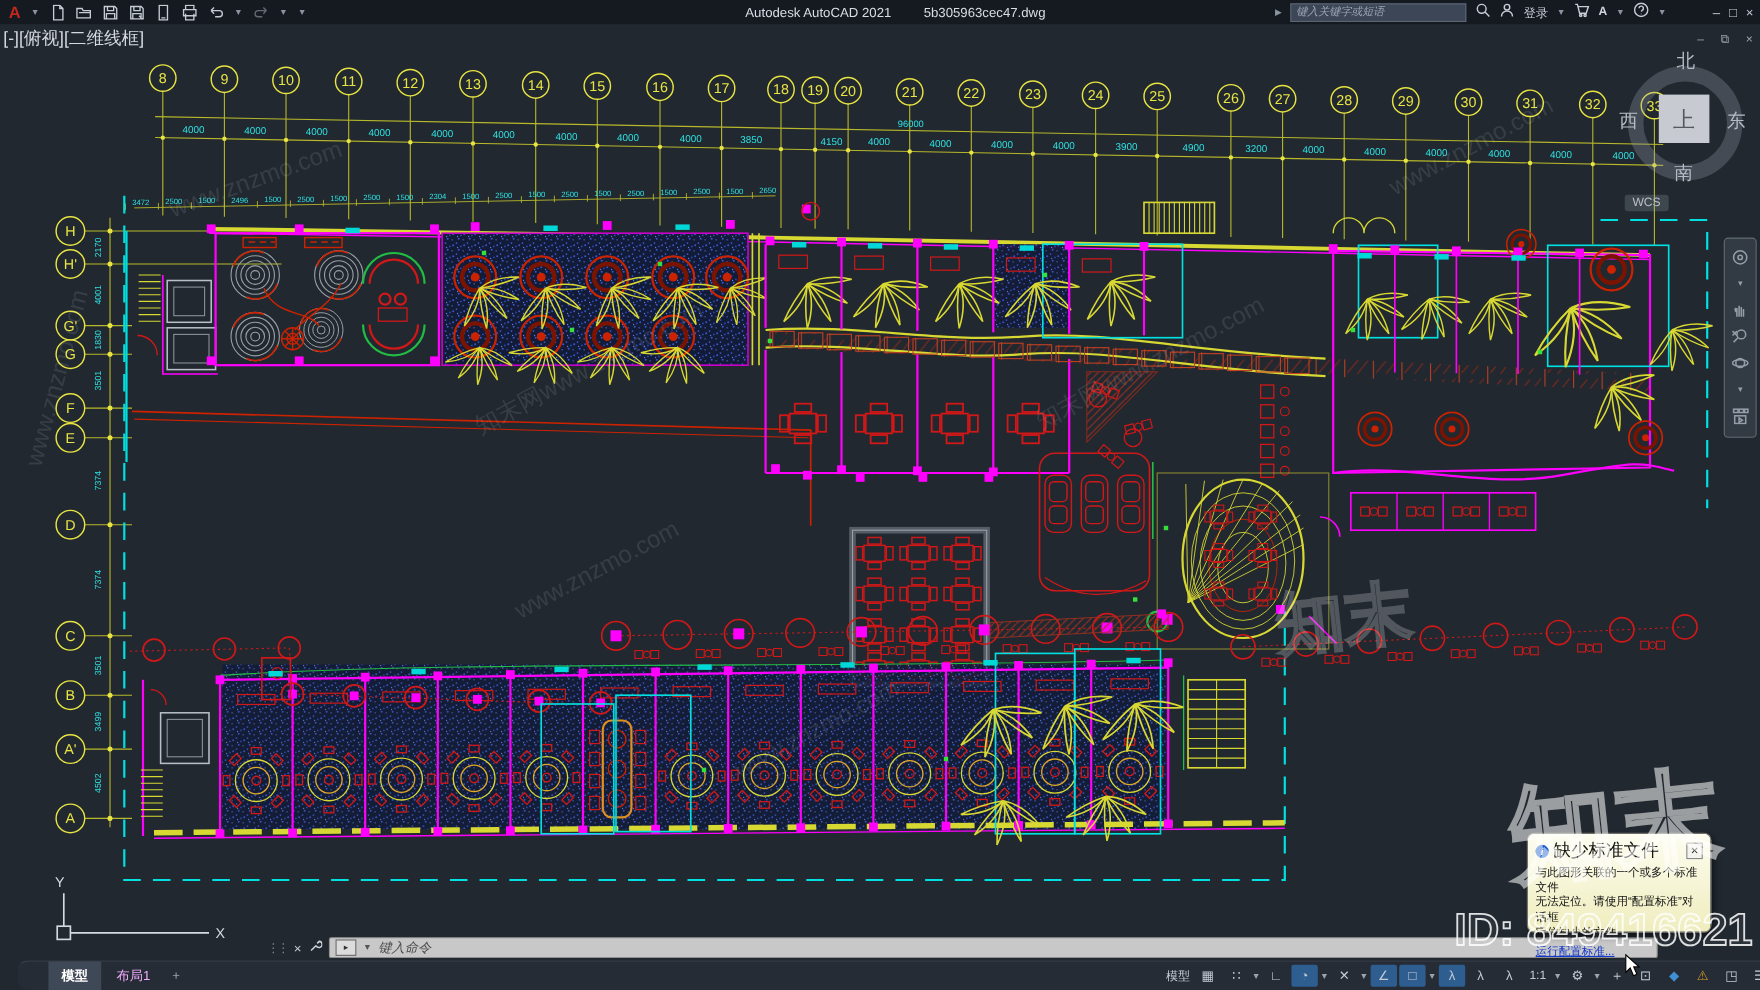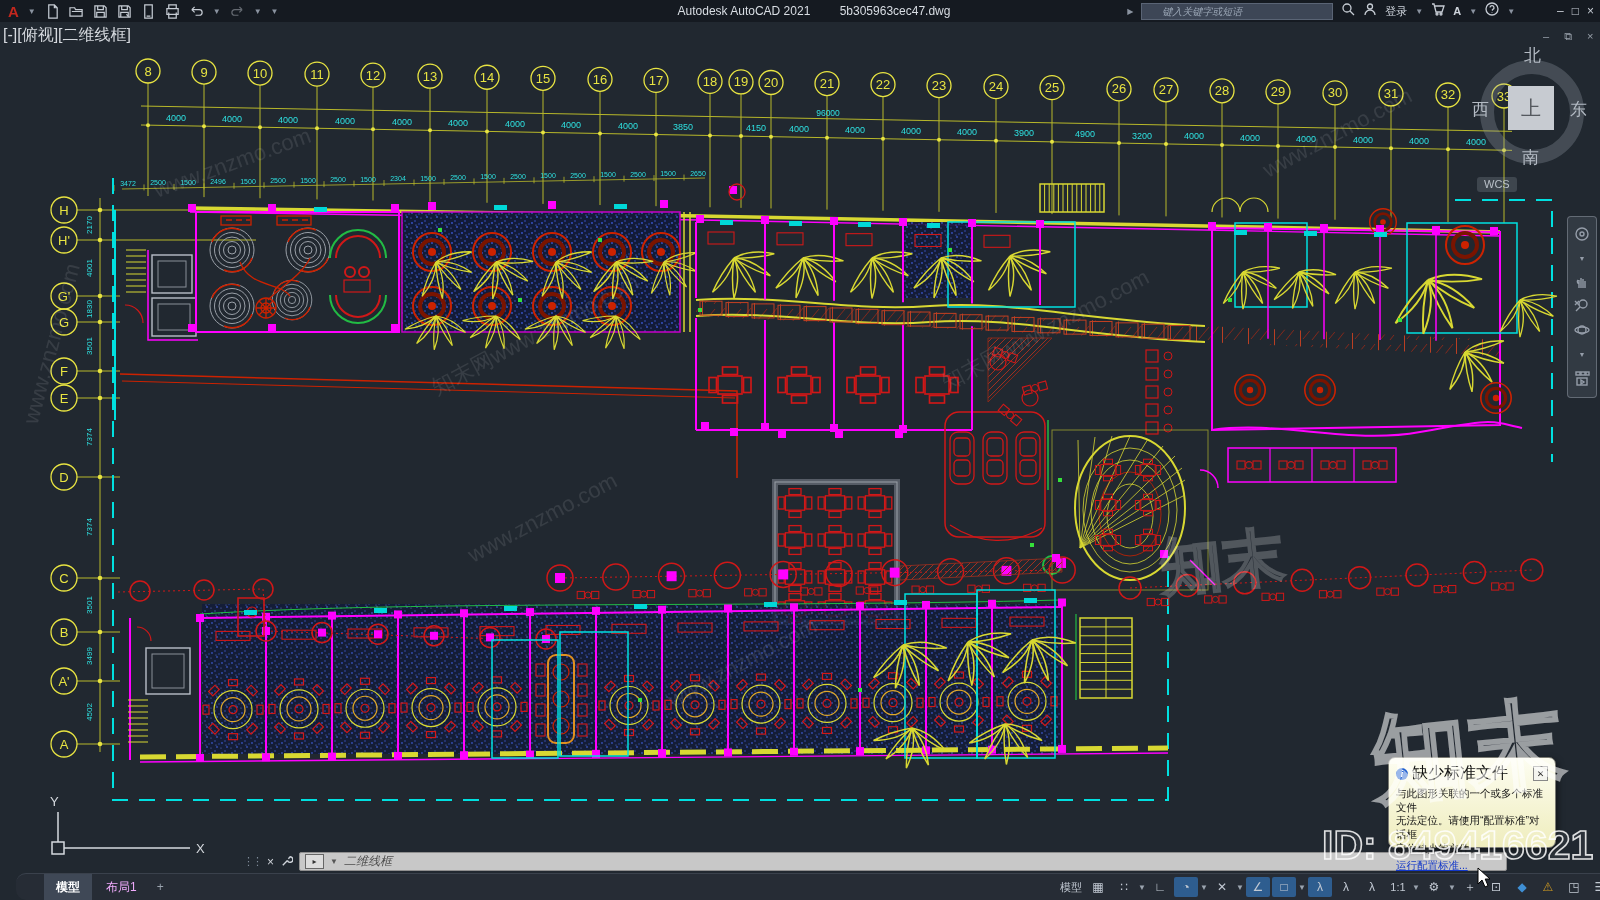--- a/index.html
+++ b/index.html
@@ -11,21 +11,21 @@
   .qat{display:flex;align-items:center;gap:9px;margin-left:8px;}
   .logo{color:#c2271e;font-weight:bold;font-size:15px;line-height:1;}
   .qicon{width:15px;height:15px;display:inline-block;}
   .qicon svg{width:15px;height:15px;stroke:#c6ccd4;fill:none;stroke-width:1.3;}
   .dim-ic svg{opacity:.45;}
   .caret{color:#8a93a0;font-size:8px;}
   .title-center{position:absolute;left:0;right:0;text-align:center;font-size:12px;color:#d8dde3;pointer-events:none;padding-left:28px;}
   .title-center .file{margin-left:26px;}
   .tb-right{position:absolute;right:6px;top:0;height:22px;display:flex;align-items:center;gap:8px;}
   .searchbox{width:150px;height:15px;background:#3d4656;border:1px solid #5a6475;color:#aeb8c6;
-             font-size:10px;font-style:italic;padding:0 20px;}
+             font-size:10px;font-style:italic;padding:0 4px;}
   .searchbox::placeholder{color:#9aa6b5;font-style:italic;}
   .tbtxt{font-size:11px;color:#cdd3db;}
   .winbtn{font-size:12px;color:#c6ccd4;letter-spacing:0;}
   .tb-right svg{stroke:#c6ccd4;fill:none;stroke-width:1.3;}
   
   .vplabel{position:absolute;left:3px;top:25px;font-size:16px;color:#d5d9de;z-index:20;}
   
   #plan{position:absolute;left:0;top:0;z-index:1;background:#212830;}
   text{font-family:"Liberation Sans","DejaVu Sans",sans-serif;}
   
@@ -1032,21 +1032,21 @@
 
 <div class="cmdwrap">
   <span class="cmddots">⋮⋮</span>
   <span class="cmdx">×</span>
   <span class="cmdwrench"><svg viewBox="0 0 14 14">
         <path d="M3,12 L8,7 M8,7 a3,3 0 1 0 3,-4 l-2,2"></path>
       </svg></span>
   <div class="cmdbar">
     <span class="cmdicon">▸</span>
     <span class="caret" style="color:#555">▼</span>
-    <span class="cmdtext">二维线框</span>
+    <span class="cmdtext">键入命令</span>
   </div>
 </div>
 
 <div class="statusbar">
   <div class="tabs">
     <div class="tab active">模型</div>
     <div class="tab">布局1</div>
     <div class="tab add">+</div>
   </div>
   <div class="sicons">

